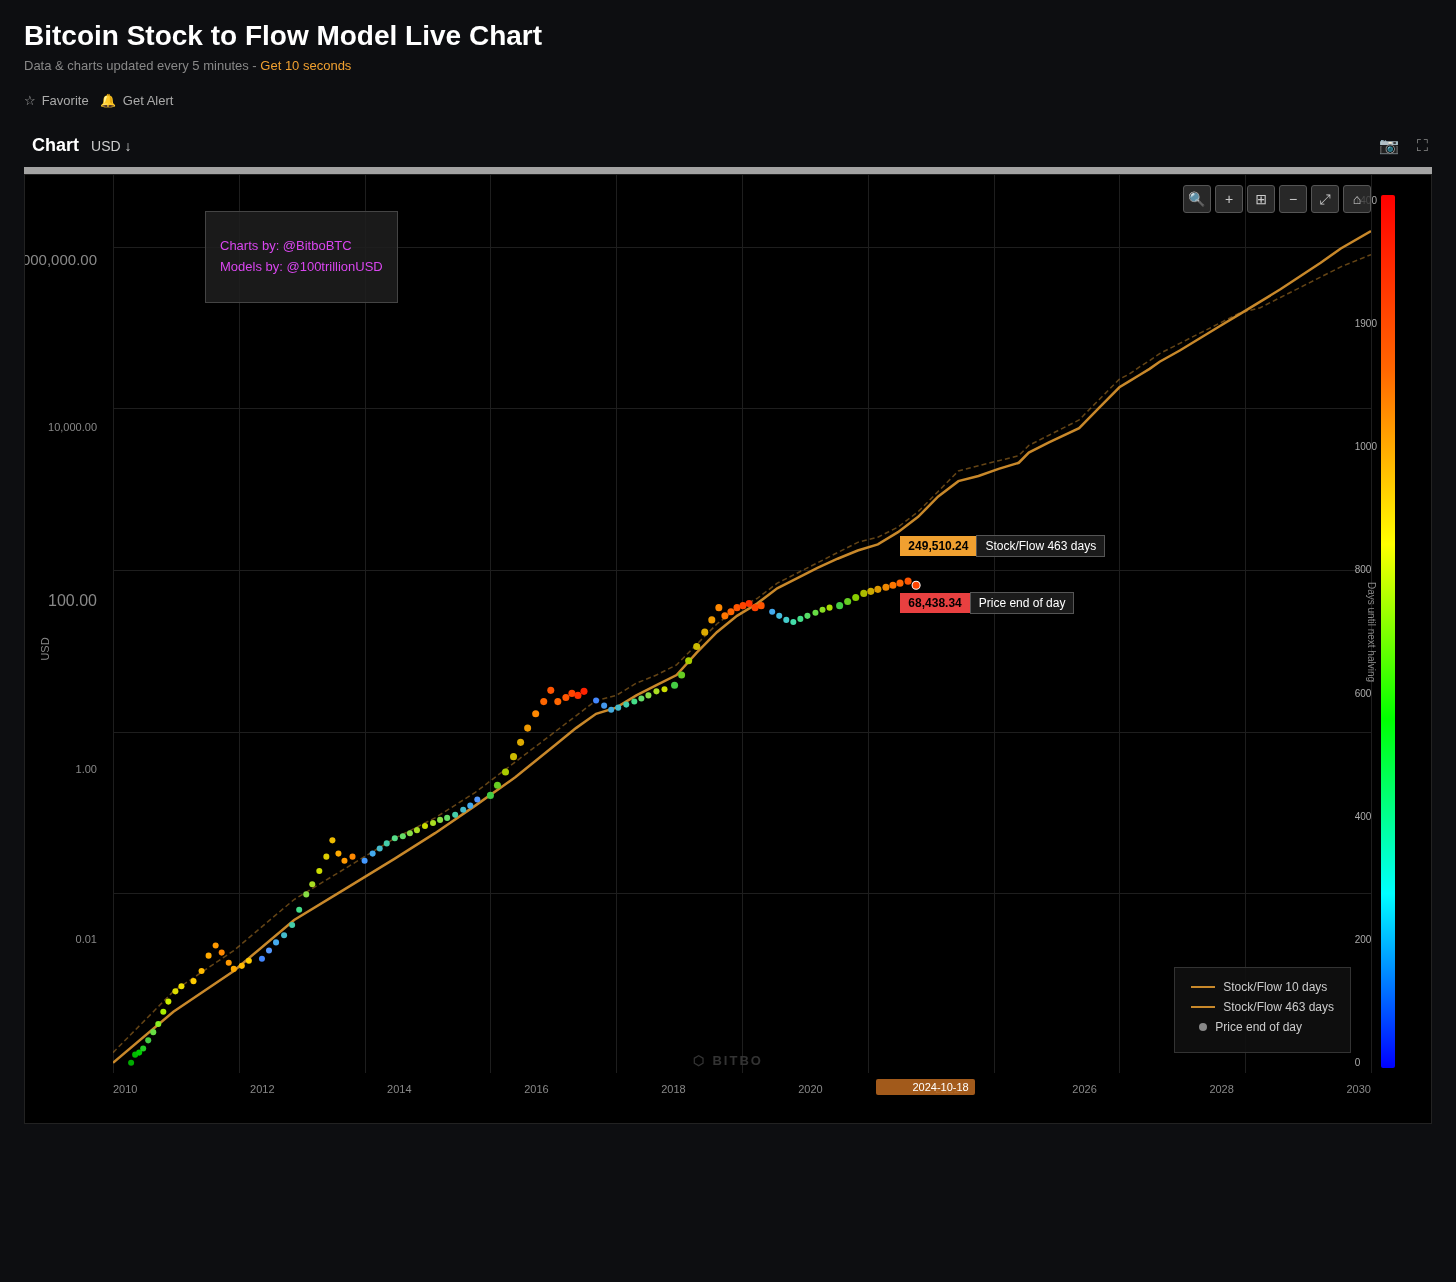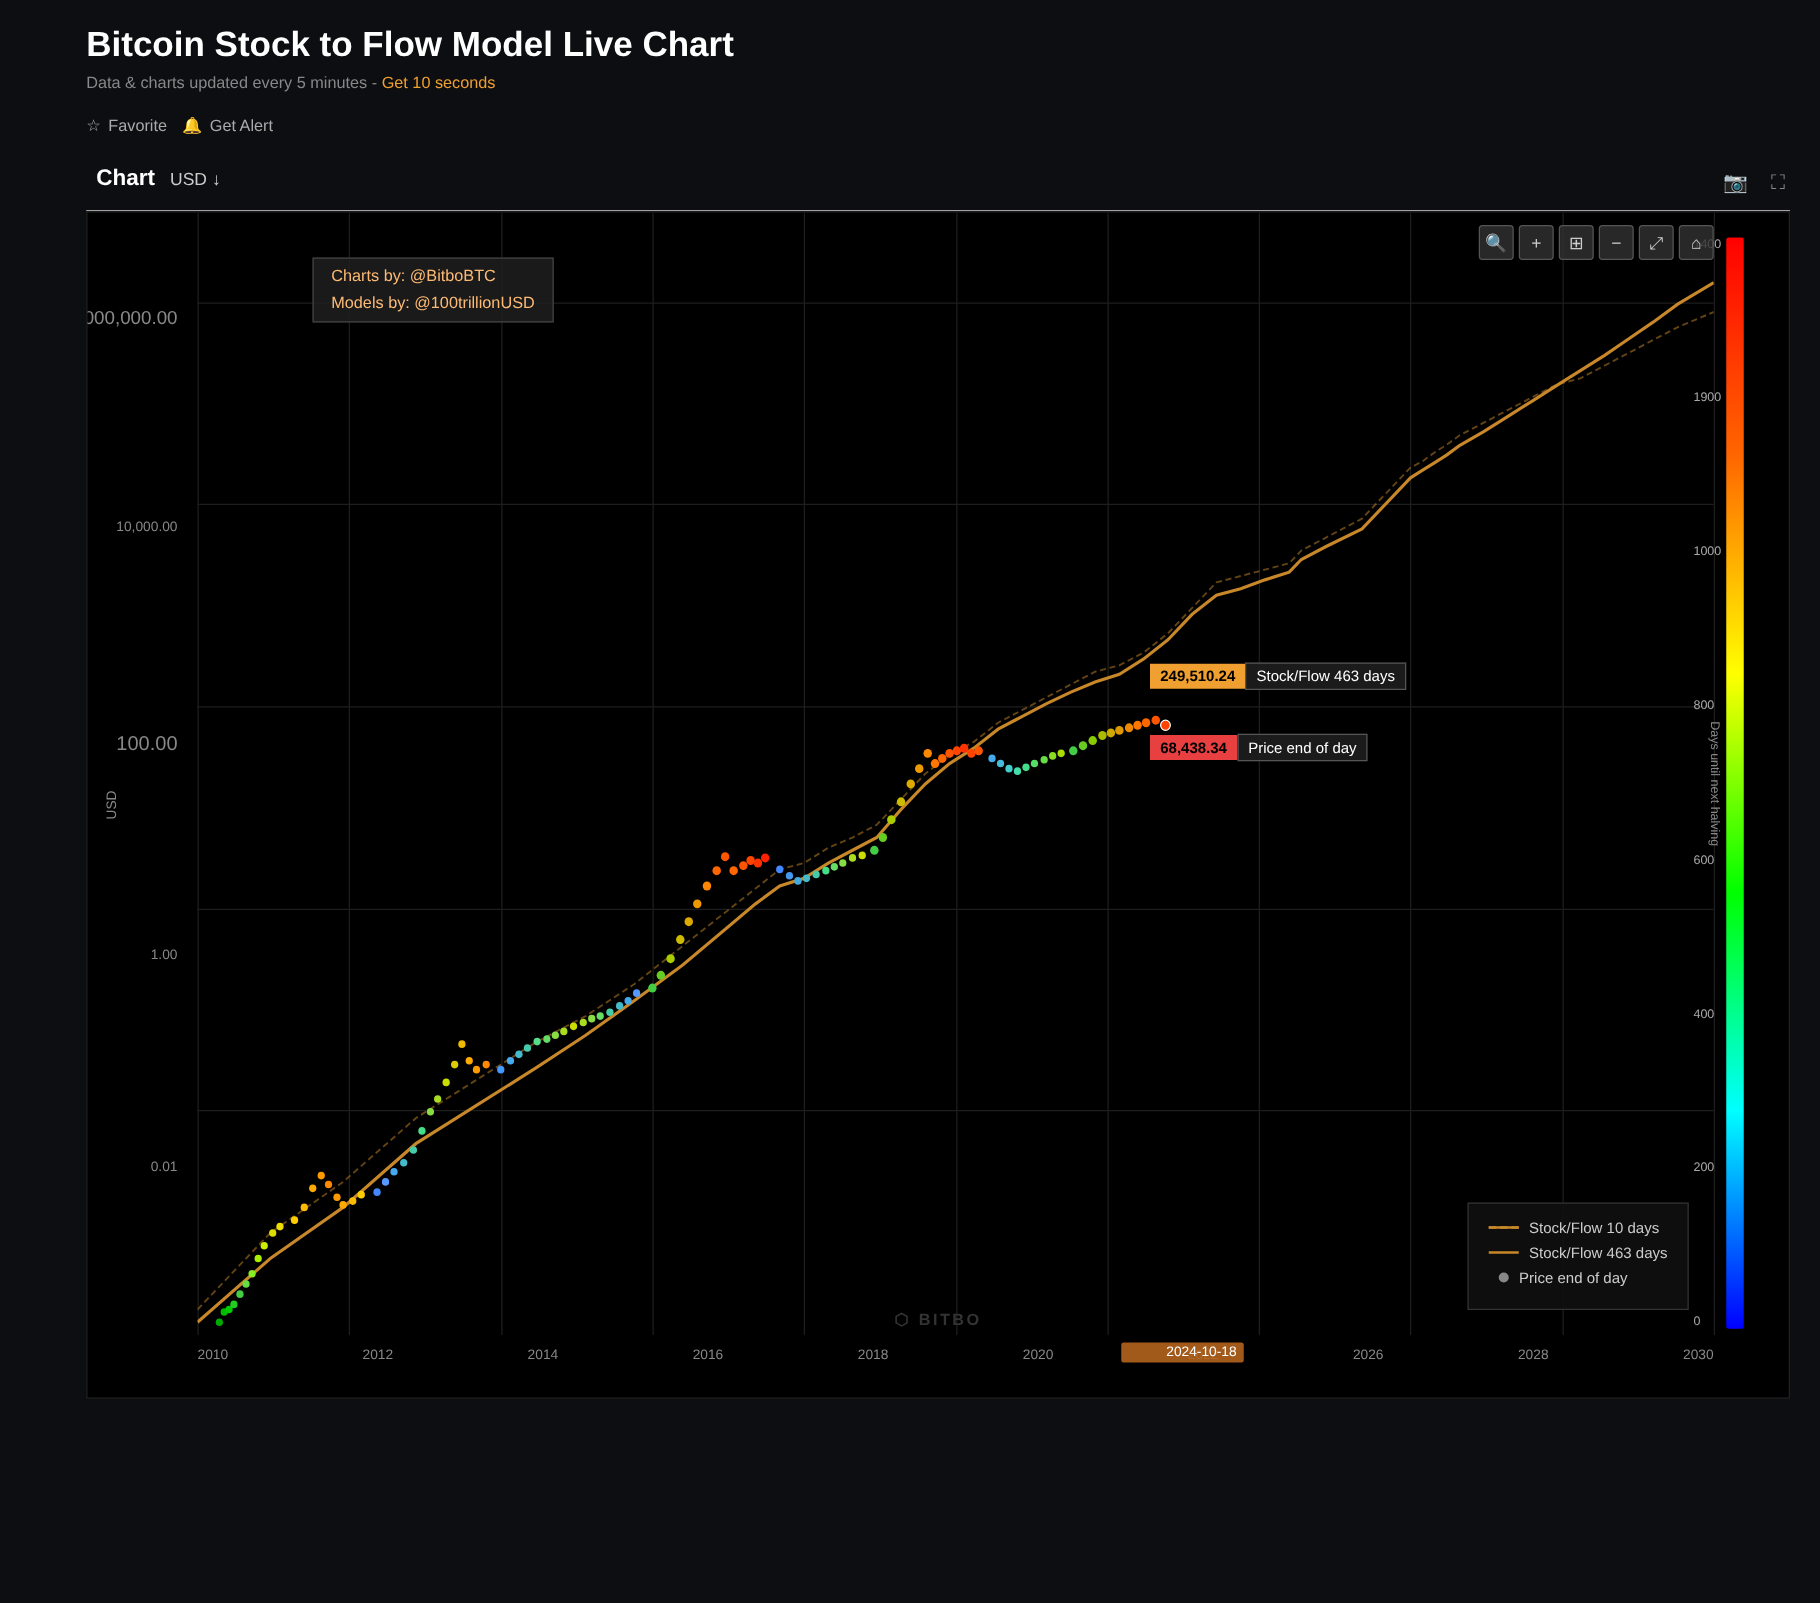--- a/index.html
+++ b/index.html
@@ -6,21 +6,20 @@
     body {
       background: #0d0e11;
       color: #e0e0e0;
       font-family: -apple-system, BlinkMacSystemFont, 'Segoe UI', sans-serif;
       width: 1456px;
       min-height: 1282px;
     }
 
     .page-container {
       padding: 20px 24px;
-      margin-left: 45px;
     }
 
     .page-title {
       font-size: 28px;
       font-weight: 700;
       color: #ffffff;
       margin-bottom: 6px;
     }
 
     .subtitle {
@@ -68,24 +67,24 @@
       color: #aaa;
       font-size: 13px;
       cursor: pointer;
       display: flex;
       align-items: center;
       gap: 6px;
     }
 
     .chart-header {
       display: flex;
-      align-items: flex-start;
+      align-items: center;
       justify-content: space-between;
       padding: 8px 0 8px 8px;
-      border-bottom: 1px solid #a3a3a3;
+      border-bottom: 7px solid #a3a3a3;
       margin-bottom: 0;
     }
 
     .chart-title-group {
       display: flex;
       align-items: center;
       gap: 12px;
     }
 
     .chart-label {
@@ -125,23 +124,23 @@
       height: 950px;
       overflow: hidden;
     }
 
     .chart-attribution {
       position: absolute;
       top: 36px;
       left: 180px;
       background: rgba(30,30,30,0.85);
       border: 1px solid #444;
-      padding: 4px 14px;
+      padding: 24px 14px;
       font-size: 13px;
-      color: #fdba74;
+      color: #d946ef;
       line-height: 1.6;
       z-index: 10;
     }
 
     .chart-zoom-controls {
       position: absolute;
       top: 10px;
       right: 60px;
       display: flex;
       gap: 4px;

